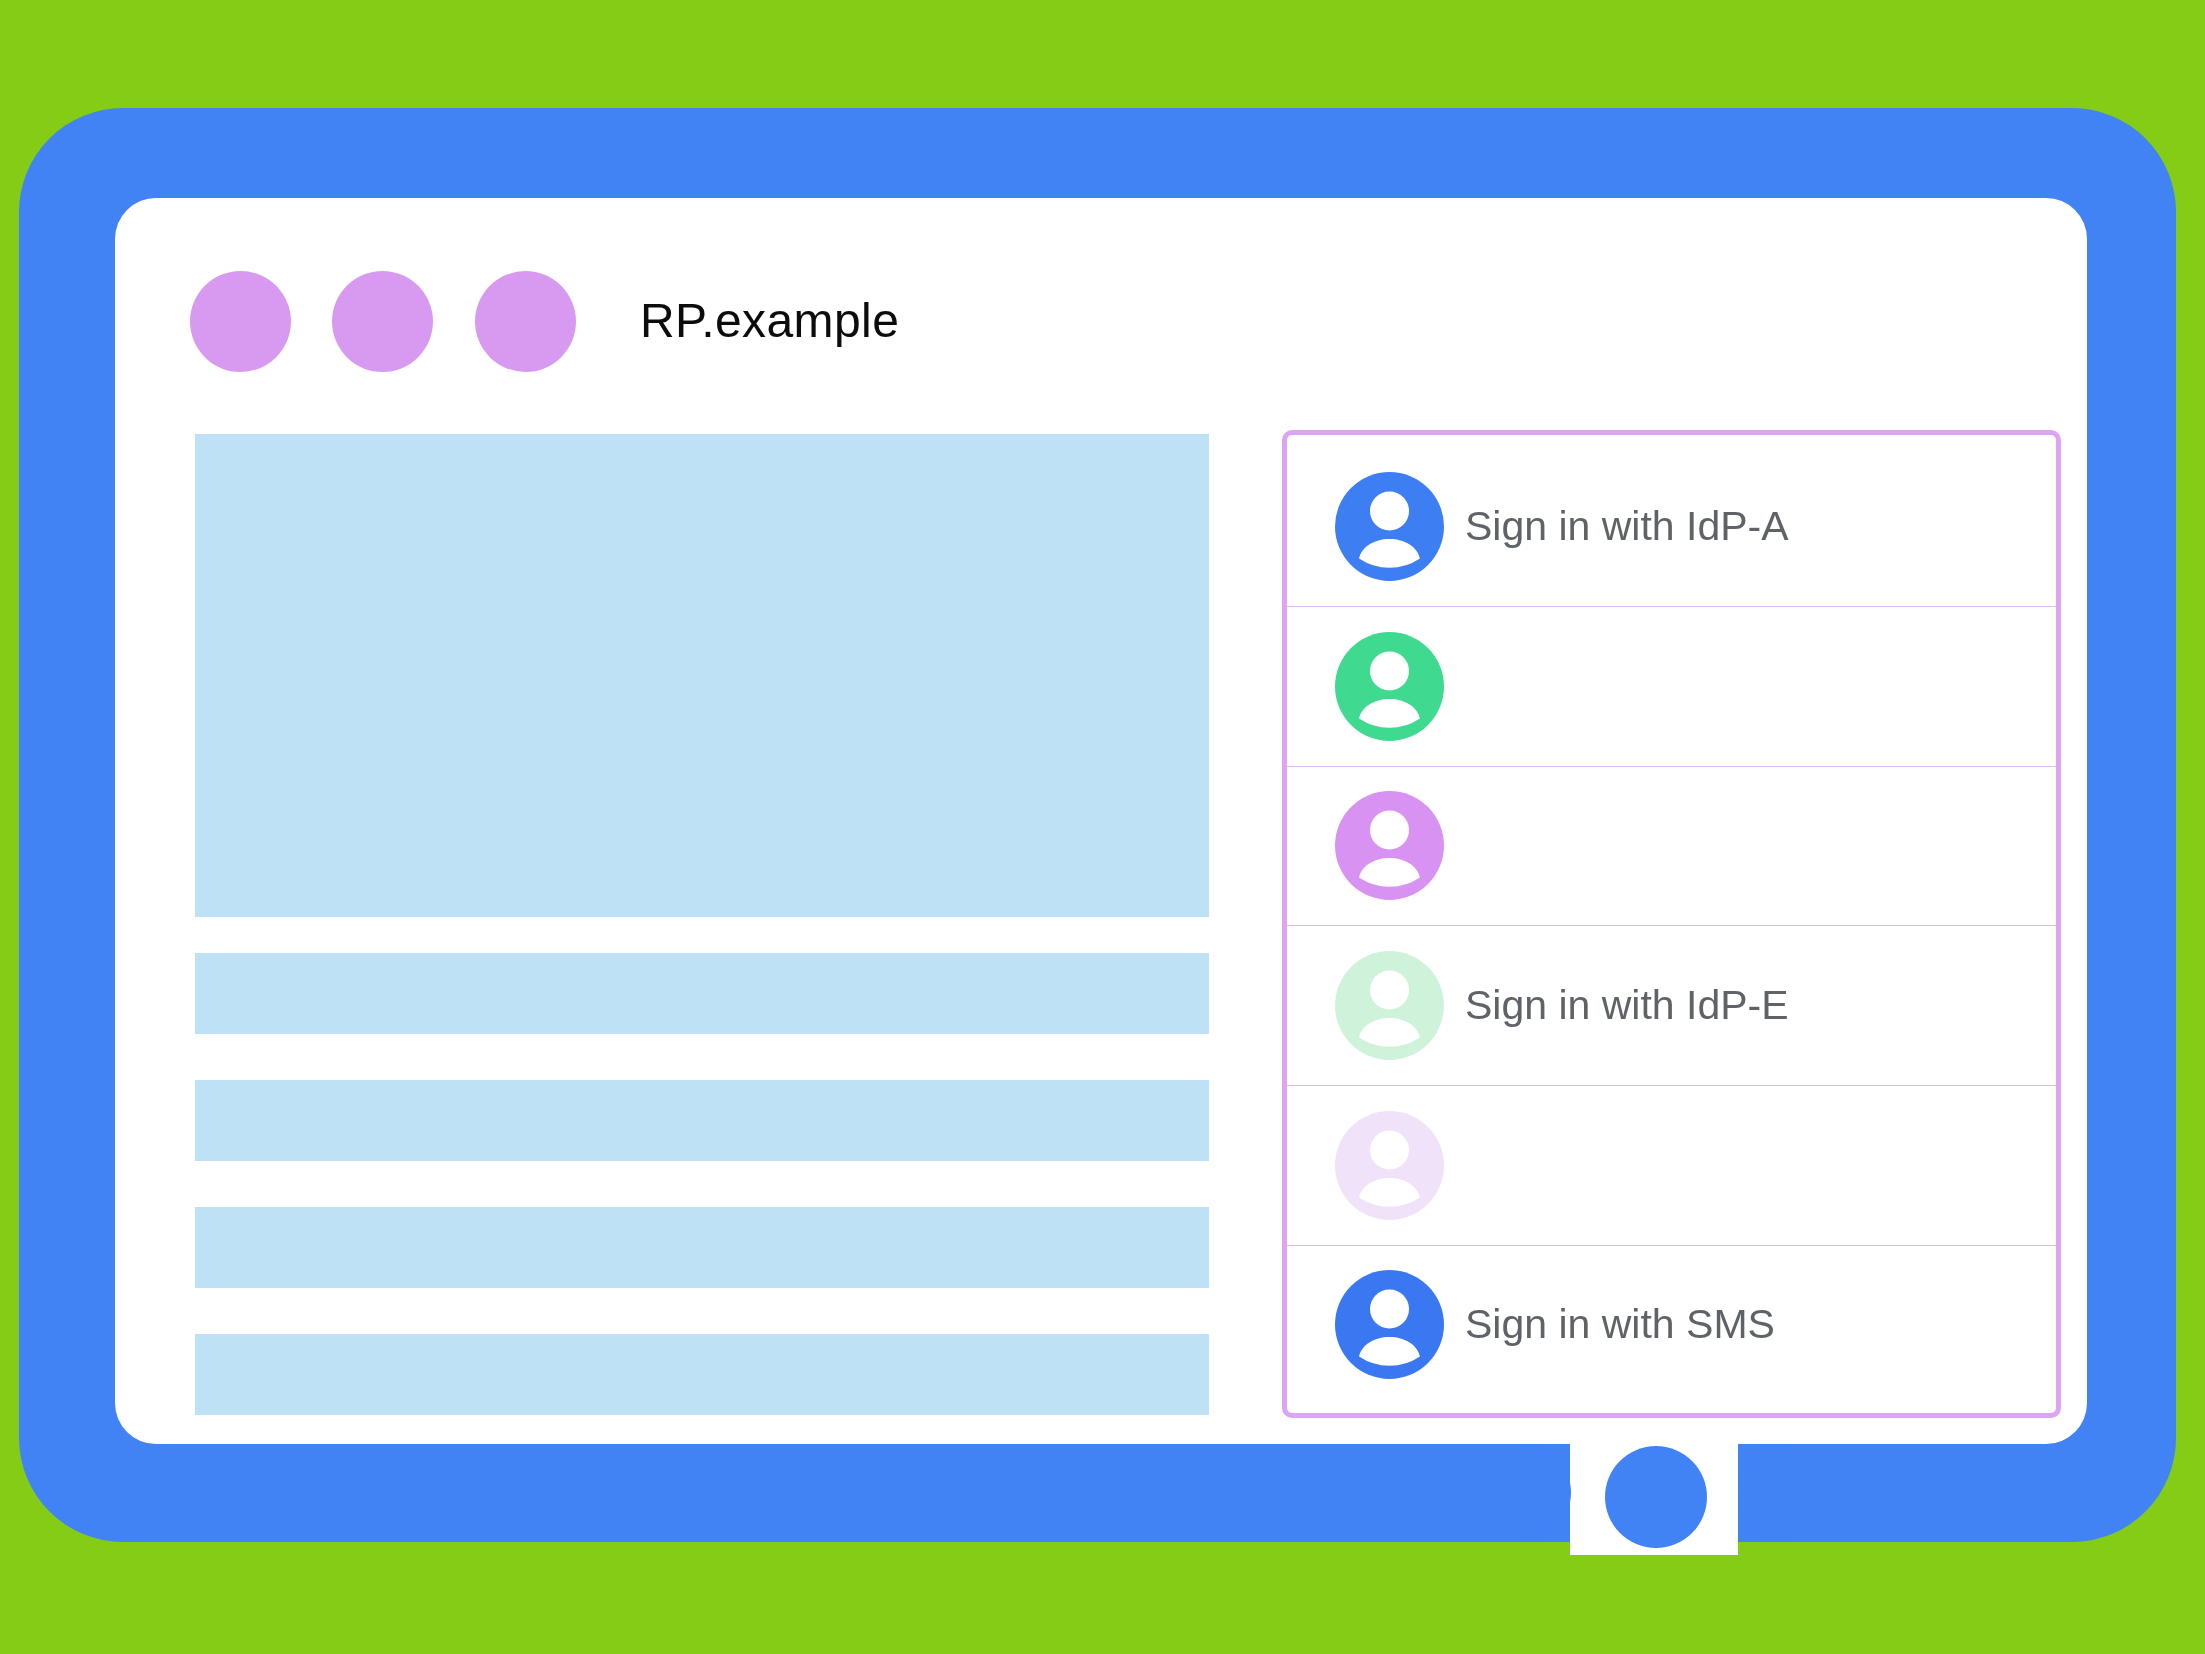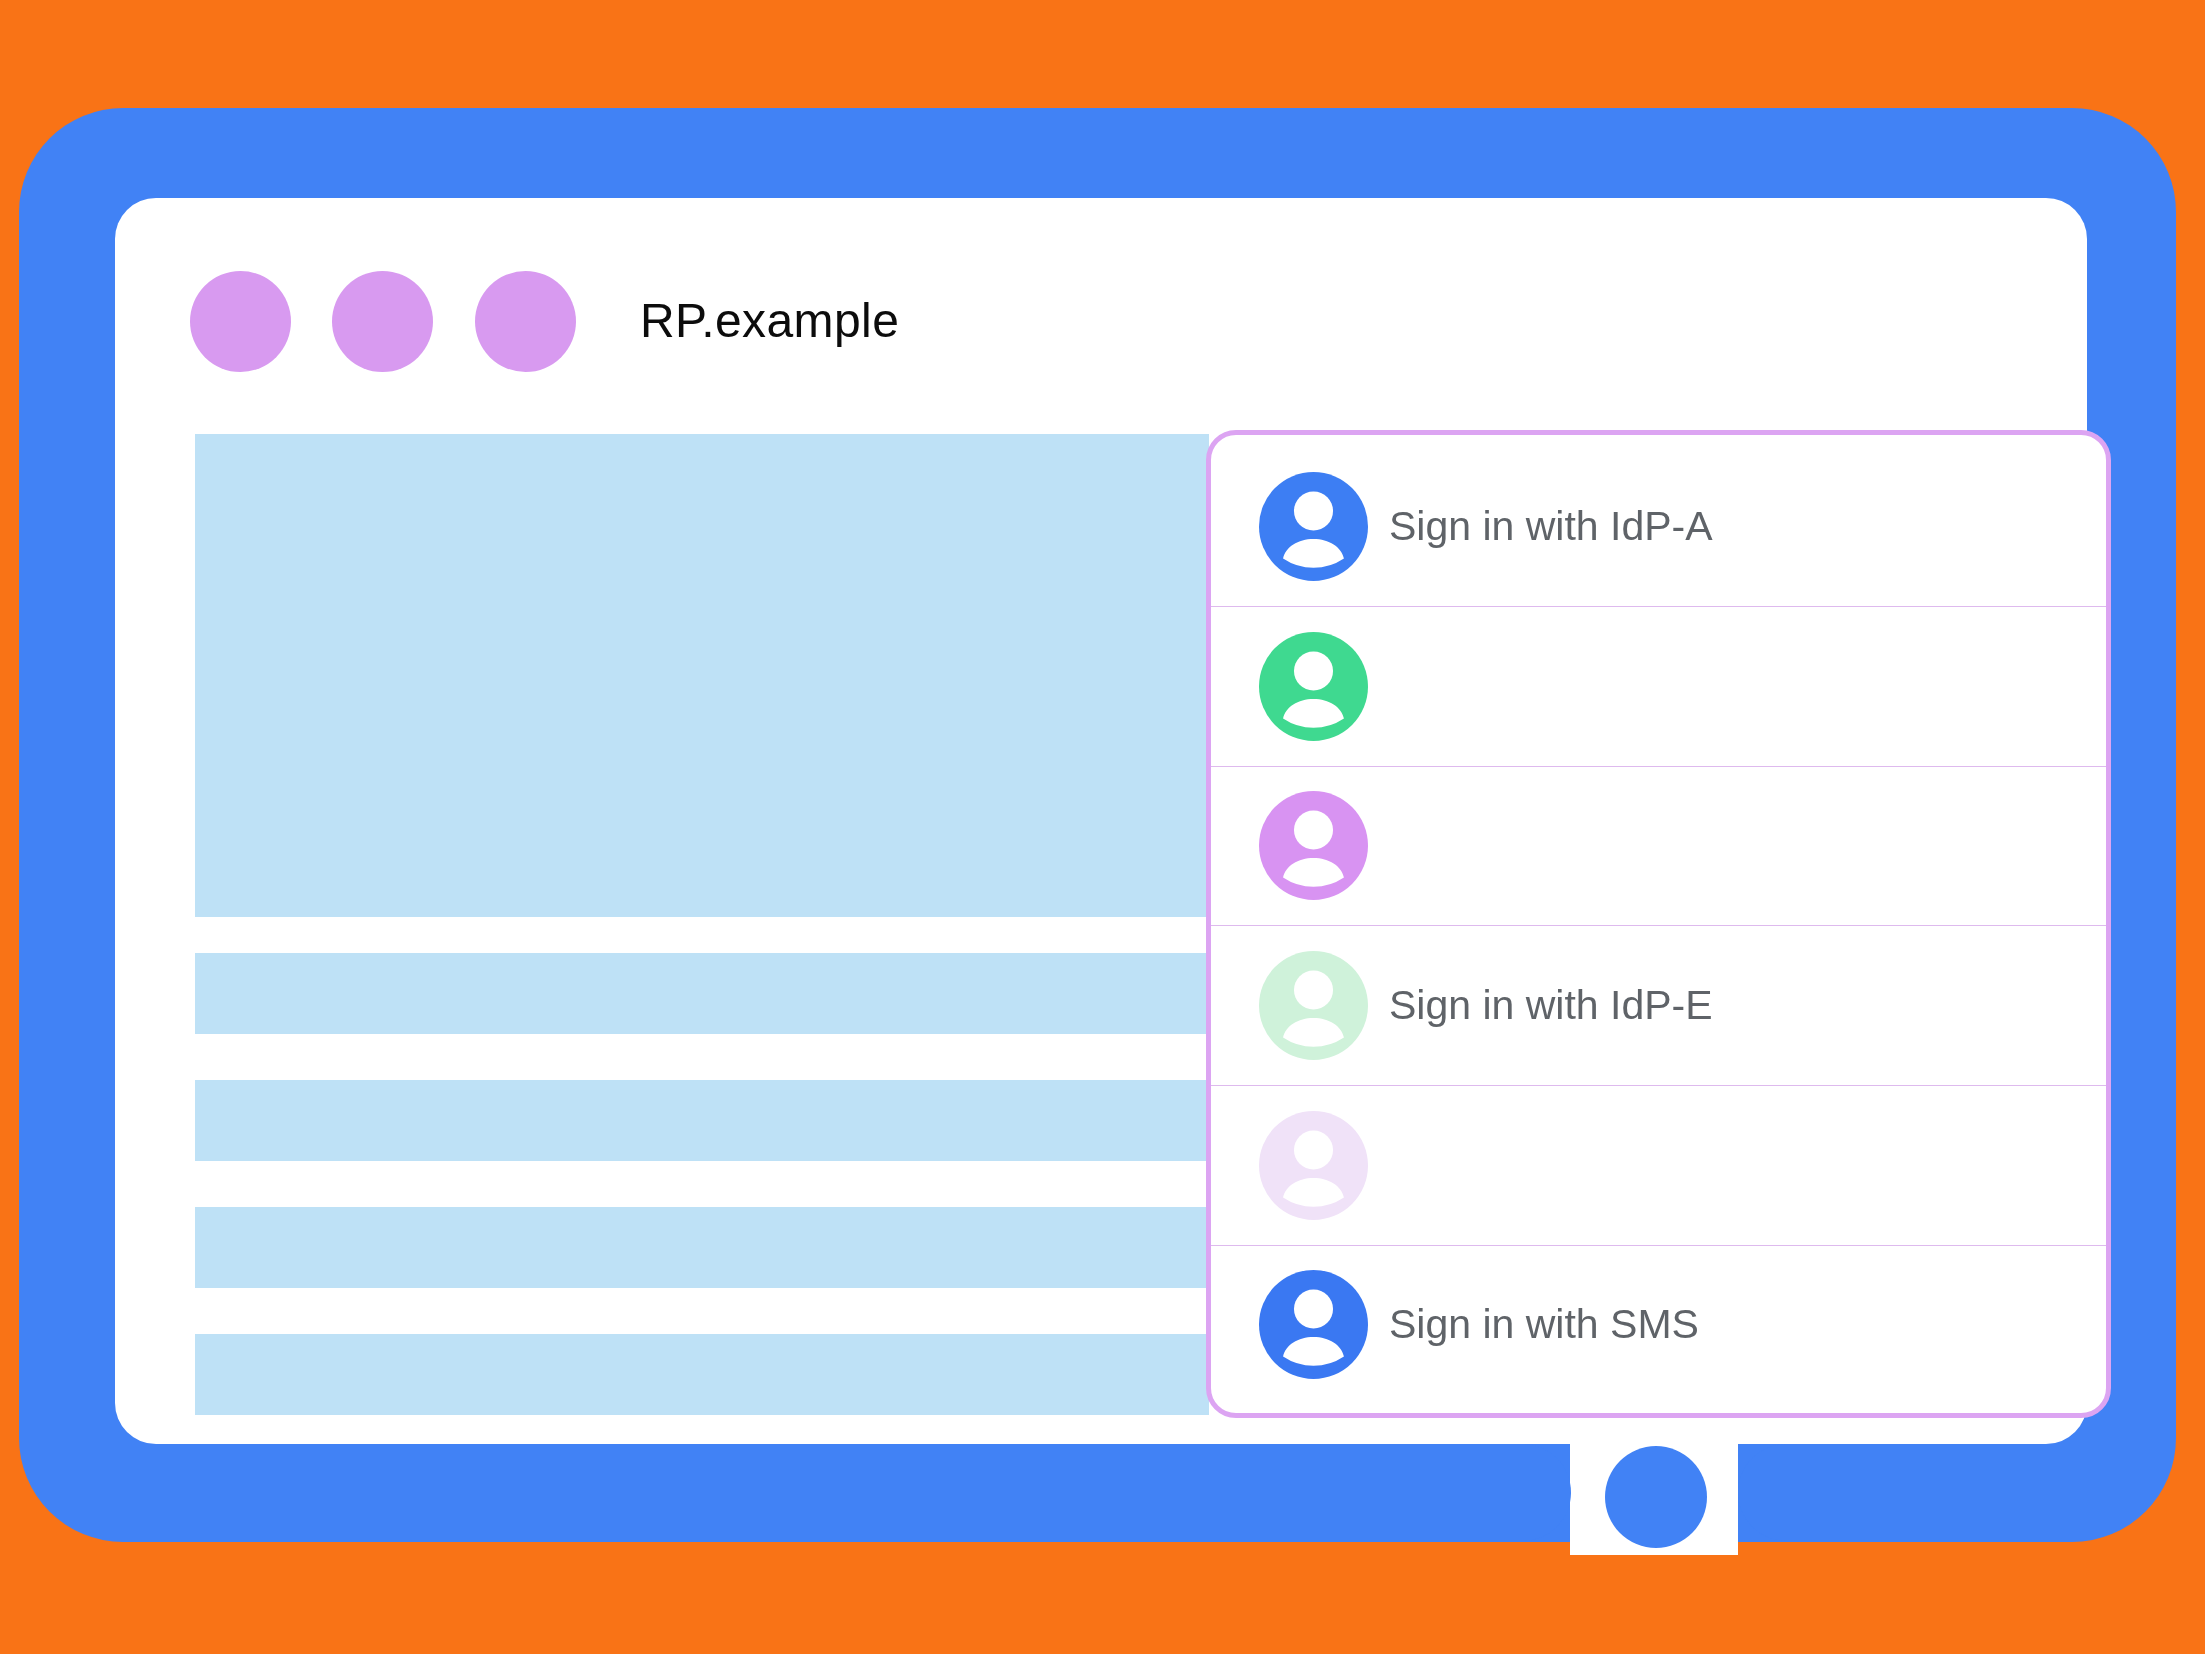--- a/index.html
+++ b/index.html
@@ -1,17 +1,17 @@
 <!DOCTYPE html>
 <html style="--frame: #4182f5; --dot: #d89af0; --contentblue: #bee1f6; --panelborder: #dca4f2; --divider: #debaee; --label: #5f6368; --title: #0c0c0c;font-size:14px"><head>
 <meta charset="utf-8">
 <style>
   html,body{margin:0;padding:0;background:#ffffff;}
   .stage{
-    position:relative;width:2206px;height:1654px;background:#f97316;overflow:hidden;
+    position:relative;width:2206px;height:1654px;background:#84cc16;overflow:hidden;
     font-family:"Liberation Sans", sans-serif;
   }
   
   .frame{
     position:absolute;left:19.4px;top:108px;width:2157px;height:1434px;
     background:var(--frame,#4182f5);border-radius:104px;
   }
   .screen{
     position:absolute;left:115px;top:198px;width:1972px;height:1246px;
     background:#ffffff;border-radius:41px;
@@ -28,22 +28,22 @@
   .title{
     position:absolute;left:640px;top:293px;height:56px;line-height:56px;
     font-size:48px;color:var(--title,#0c0c0c);letter-spacing:0.4px;font-weight:400;
   }
   
   .hero{position:absolute;left:195px;top:434px;width:1014px;height:483px;background:var(--contentblue,#bee1f6);}
   .bar{position:absolute;left:195px;width:1014px;height:81px;background:var(--contentblue,#bee1f6);}
   .bar.b1{top:953px}.bar.b2{top:1080px}.bar.b3{top:1207px}.bar.b4{top:1334px}
   
   .panel{
-    position:absolute;left:1206px;top:430px;width:905px;height:988px;box-sizing:border-box;
-    background:#ffffff;border:5.3px solid var(--panelborder,#dca4f2);border-radius:30px;
+    position:absolute;left:1282px;top:430px;width:779px;height:988px;box-sizing:border-box;
+    background:#ffffff;border:5.3px solid var(--panelborder,#dca4f2);border-radius:10px;
     display:flex;flex-direction:column;padding:12.4px 0 8.8px 0;overflow:hidden;
   }
   .row{flex:1;display:flex;align-items:center;padding-left:48px;min-height:0;}
   .row + .row{border-top:1.8px solid var(--divider,#debaee);}
   .avatar{width:109px;height:109px;flex:0 0 109px;}
   .label{margin-left:21px;font-size:41px;font-weight:500;color:var(--label,#5f6368);white-space:nowrap;}
 </style>
 </head>
 <body>
 

